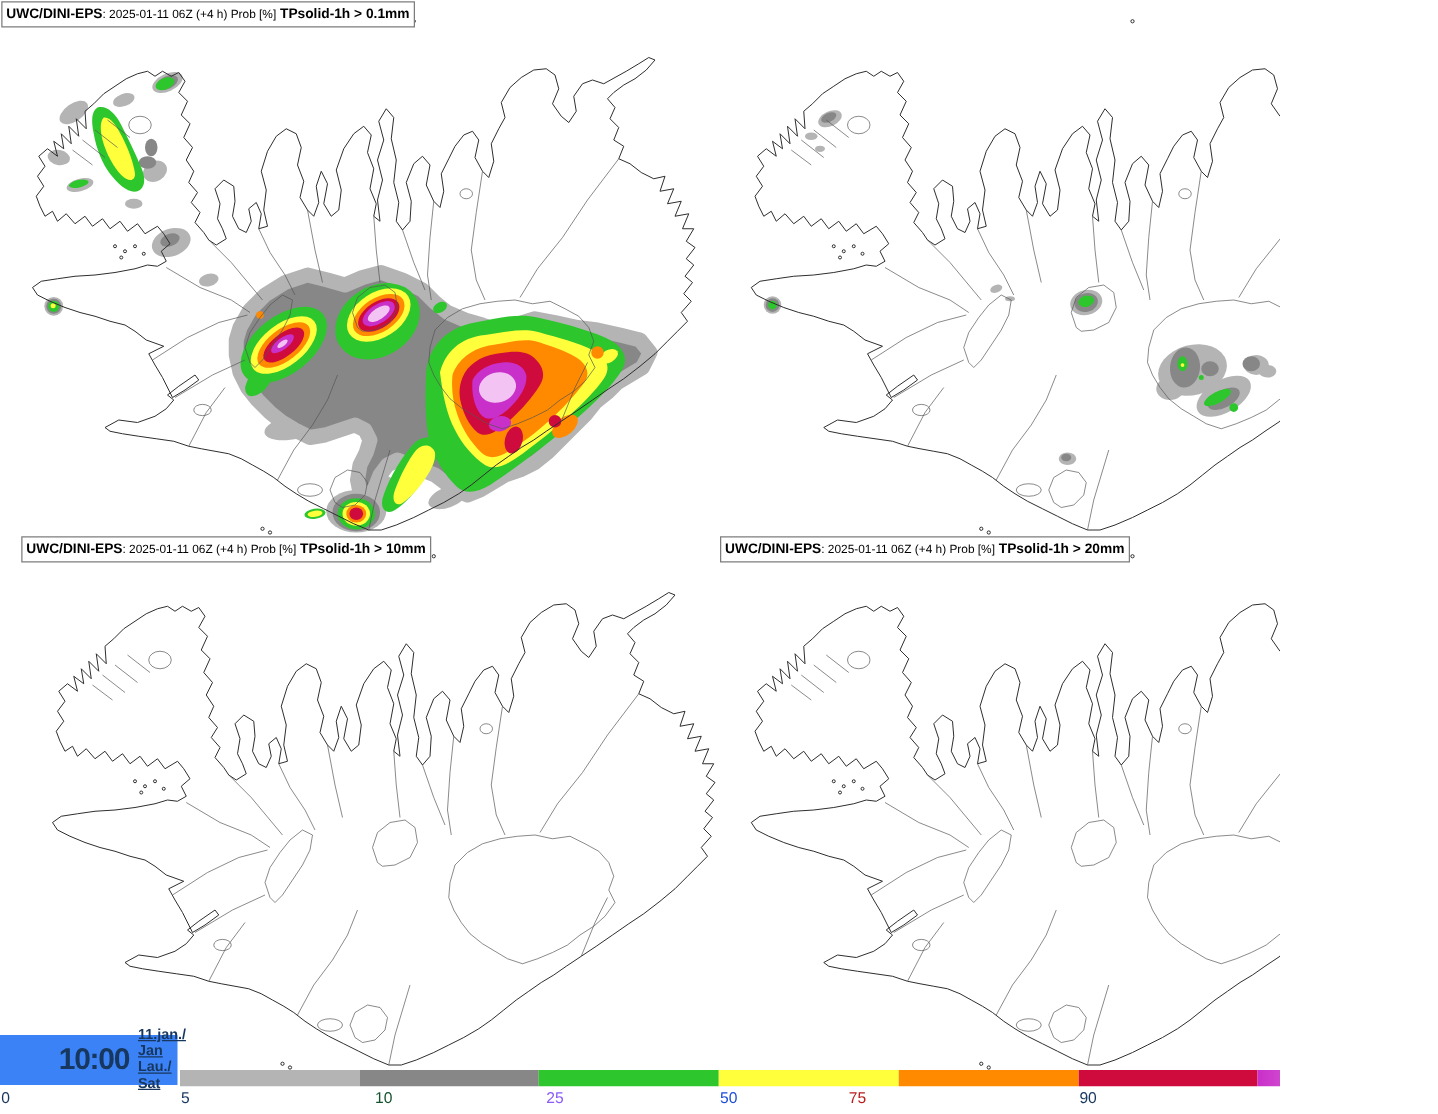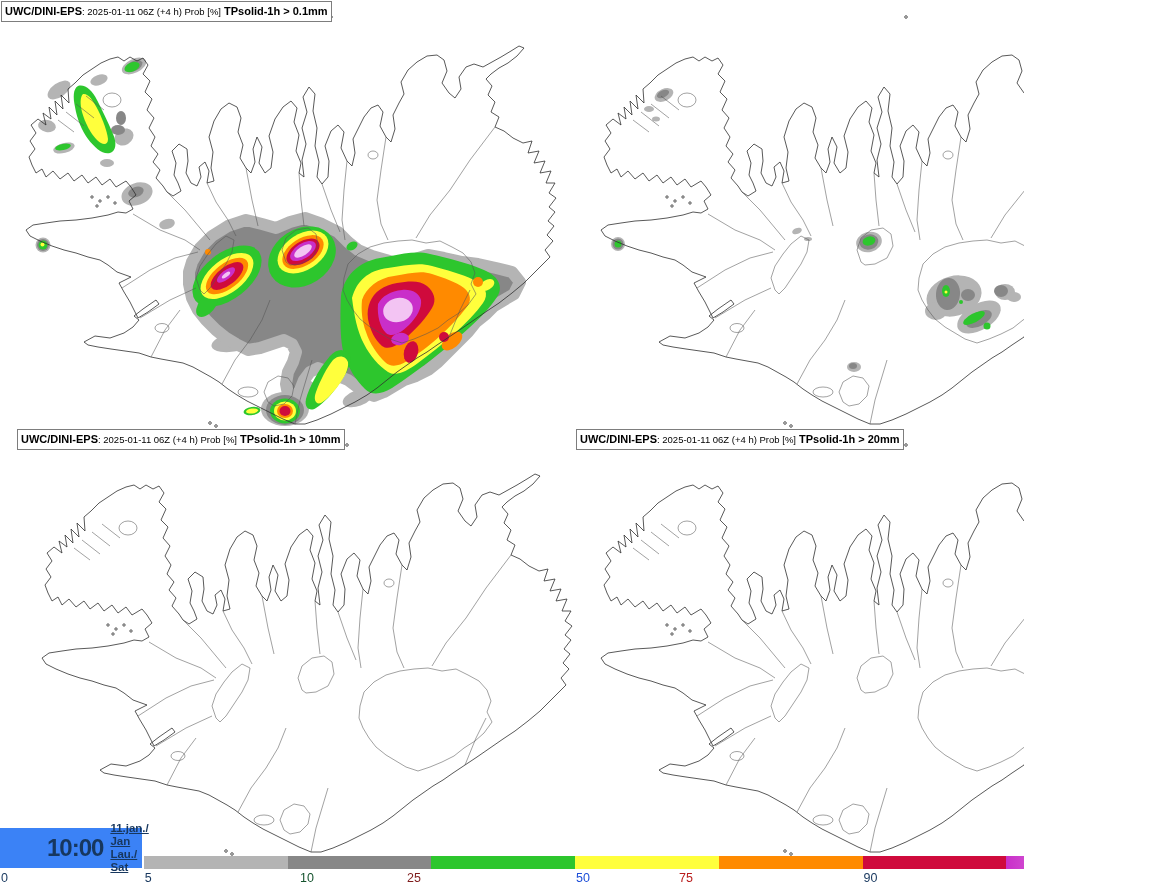--- a/index.html
+++ b/index.html
@@ -256,21 +256,21 @@
       <div class="cbar-seg" style="left: 143.75px; width: 143.75px; background: rgb(180, 180, 180);"></div>
       <div class="cbar-seg" style="left: 287.5px; width: 143.75px; background: rgb(135, 135, 135);"></div>
       <div class="cbar-seg" style="left: 431.25px; width: 143.75px; background: rgb(45, 198, 45);"></div>
       <div class="cbar-seg" style="left: 575px; width: 143.75px; background: rgb(255, 255, 60);"></div>
       <div class="cbar-seg" style="left: 718.75px; width: 143.75px; background: rgb(255, 138, 0);"></div>
       <div class="cbar-seg" style="left: 862.5px; width: 143.75px; background: rgb(207, 10, 60);"></div>
       <div class="cbar-seg" style="left: 1006.25px; width: 143.75px; background: linear-gradient(90deg, rgb(201, 47, 201), rgb(251, 223, 251));"></div>
       <span class="cbar-tick" style="color: rgb(23, 55, 94); left: 1px;">0</span>
       <span class="cbar-tick" style="color: rgb(23, 55, 94); left: 144.75px;">5</span>
       <span class="cbar-tick" style="color: #14532d; left: 300px;">10</span>
-      <span class="cbar-tick" style="color: #7f1d1d; left: 407px;">25</span>
+      <span class="cbar-tick" style="color: #8b5cf6; left: 437px;">25</span>
       <span class="cbar-tick" style="color: #1d4ed8; left: 576px;">50</span>
       <span class="cbar-tick" style="color: #b91c1c; left: 679px;">75</span>
       <span class="cbar-tick" style="color: rgb(23, 55, 94); left: 863.5px;">90</span>
       <span class="cbar-tick" style="color: rgb(23, 55, 94); left: 1007.25px; margin-left: 36px;">95</span>
       <span class="cbar-tick" style="color: #0f766e; right: 2px;">99</span>
     </div>
 
 </div>
 
 </body></html>

